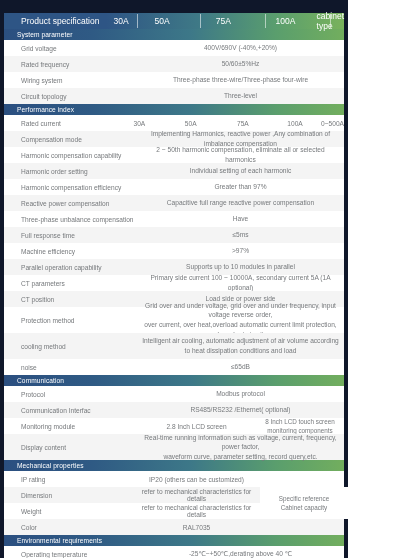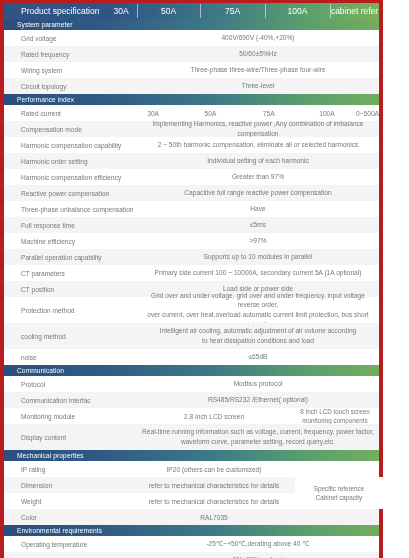--- a/index.html
+++ b/index.html
@@ -2,21 +2,21 @@
 <html><head>
 <meta charset="utf-8">
 <style>
   html,body{margin:0;padding:0;background:#ffffff;}
   body{
     width:409px;height:558px;overflow:hidden;
     font-family:"Liberation Sans","DejaVu Sans",sans-serif;
     color:#6f7376;
     -webkit-font-smoothing:antialiased;
   }
-  .sheet{width:383px;height:558px;position:relative;background:#b91c1c;padding-top:3px;box-sizing:border-box;}
+  .sheet{width:348px;height:558px;position:relative;background:#0f172a;padding-top:13px;box-sizing:border-box;}
 
   
   .hdr{
     height:16px;margin:0 4px;
     background:linear-gradient(90deg,#2e5585 0%,#2e5585 30%,#3f7a86 58%,#5a9e6e 80%,#79b25c 100%);
     display:flex;align-items:center;
     color:#ffffff;font-size:8.5px;position:relative;
   }
   .hdr .cell{display:flex;align-items:center;justify-content:center;height:100%;box-sizing:border-box;}
   .hdr .c0{width:133px;justify-content:flex-start;padding-left:17px;gap:14px;}
@@ -84,21 +84,21 @@
 <div class="sheet">
 
   <div class="hdr">
     <div class="cell c0">
       <span class="t1">Product specification</span>
       <span>30A</span>
     </div>
     <div class="cell c1">50A</div>
     <div class="cell c2">75A</div>
     <div class="cell c3">100A</div>
-    <div class="cell c4">cabinet refer</div>
+    <div class="cell c4">cabinet type</div>
     <div class="sep" style="left:133px"></div>
     <div class="sep" style="left:196px"></div>
     <div class="sep" style="left:261px"></div>
     <div class="sep" style="left:326px"></div>
   </div>
 
   <div id="body-root">
       <div class="band">System parameter</div>
       <div style="position: relative;">
         <div class="row h1">

